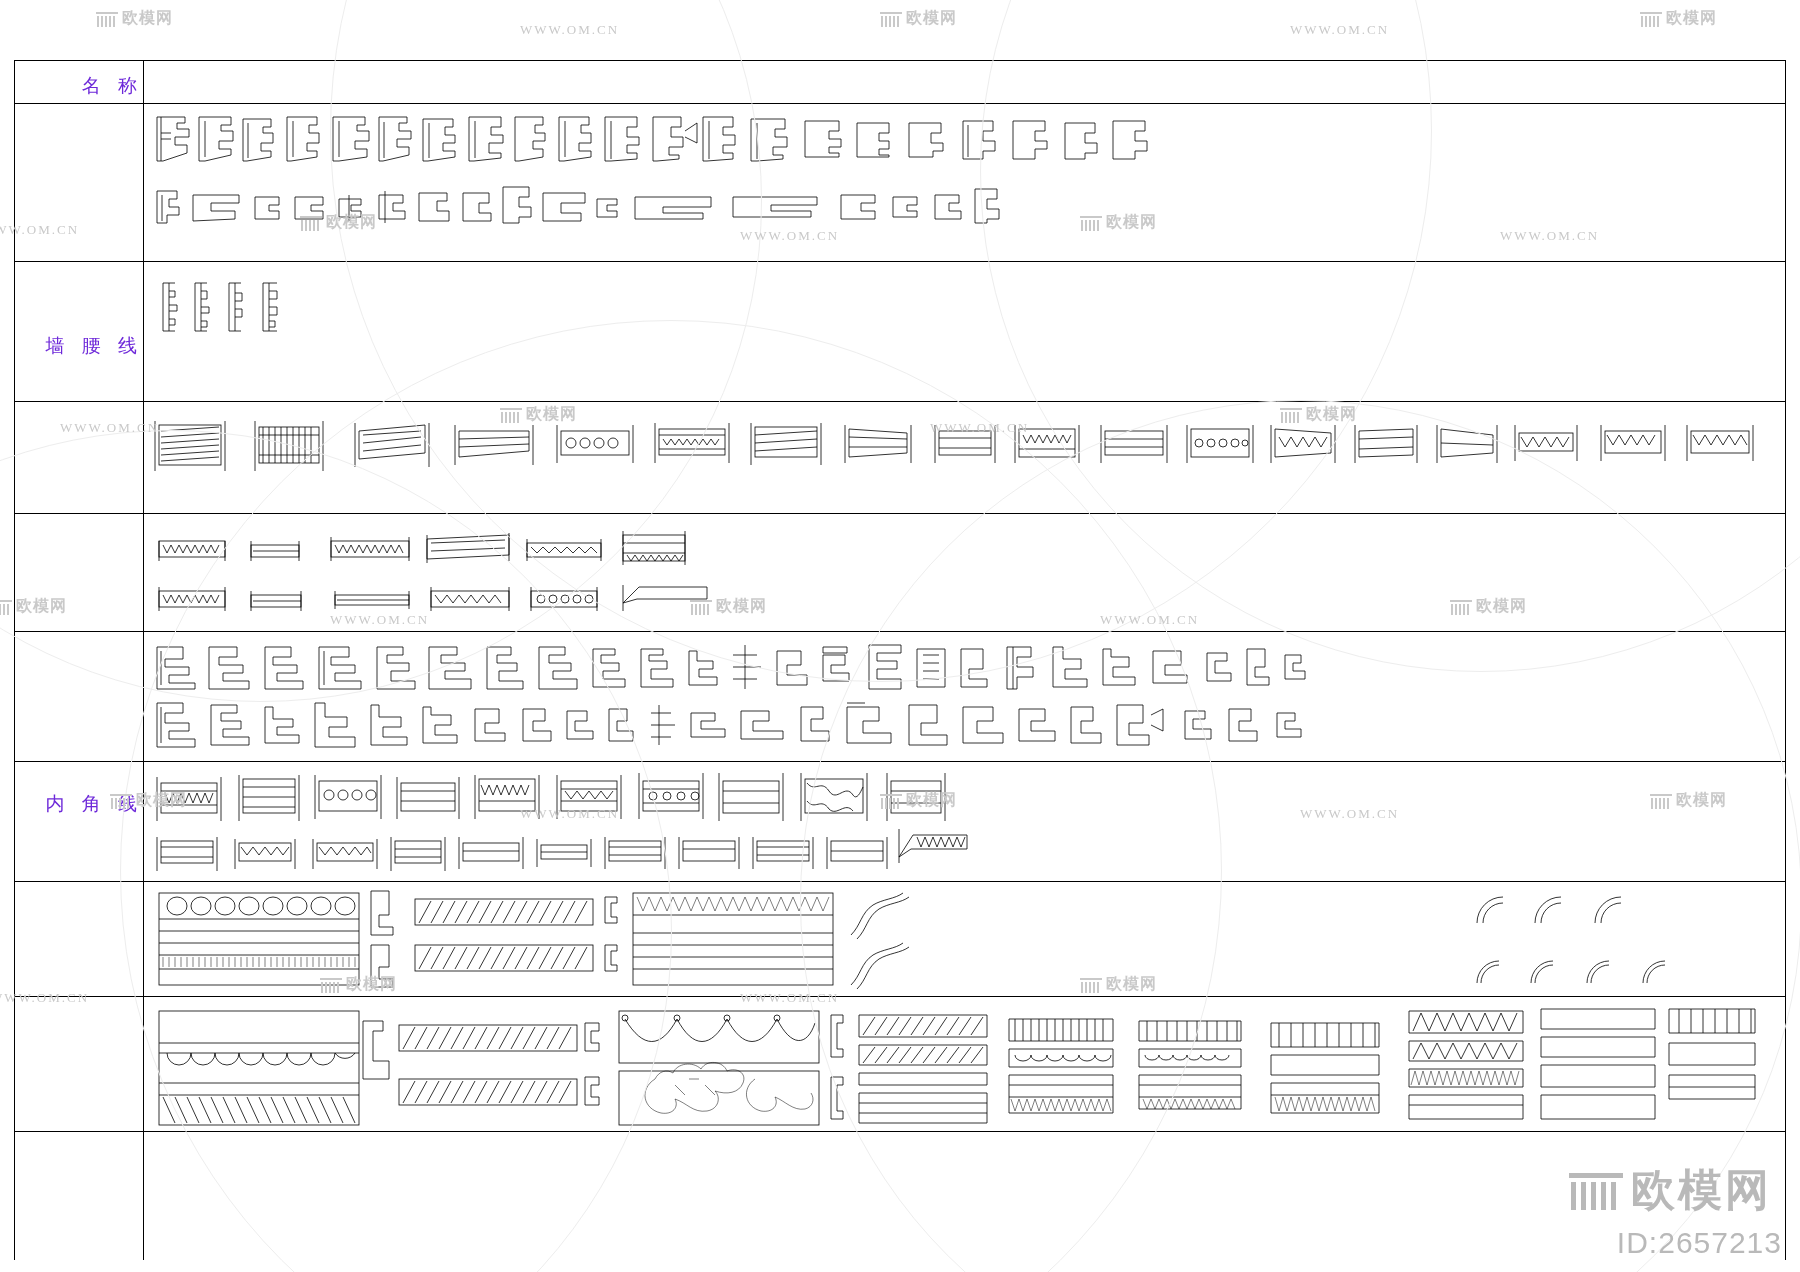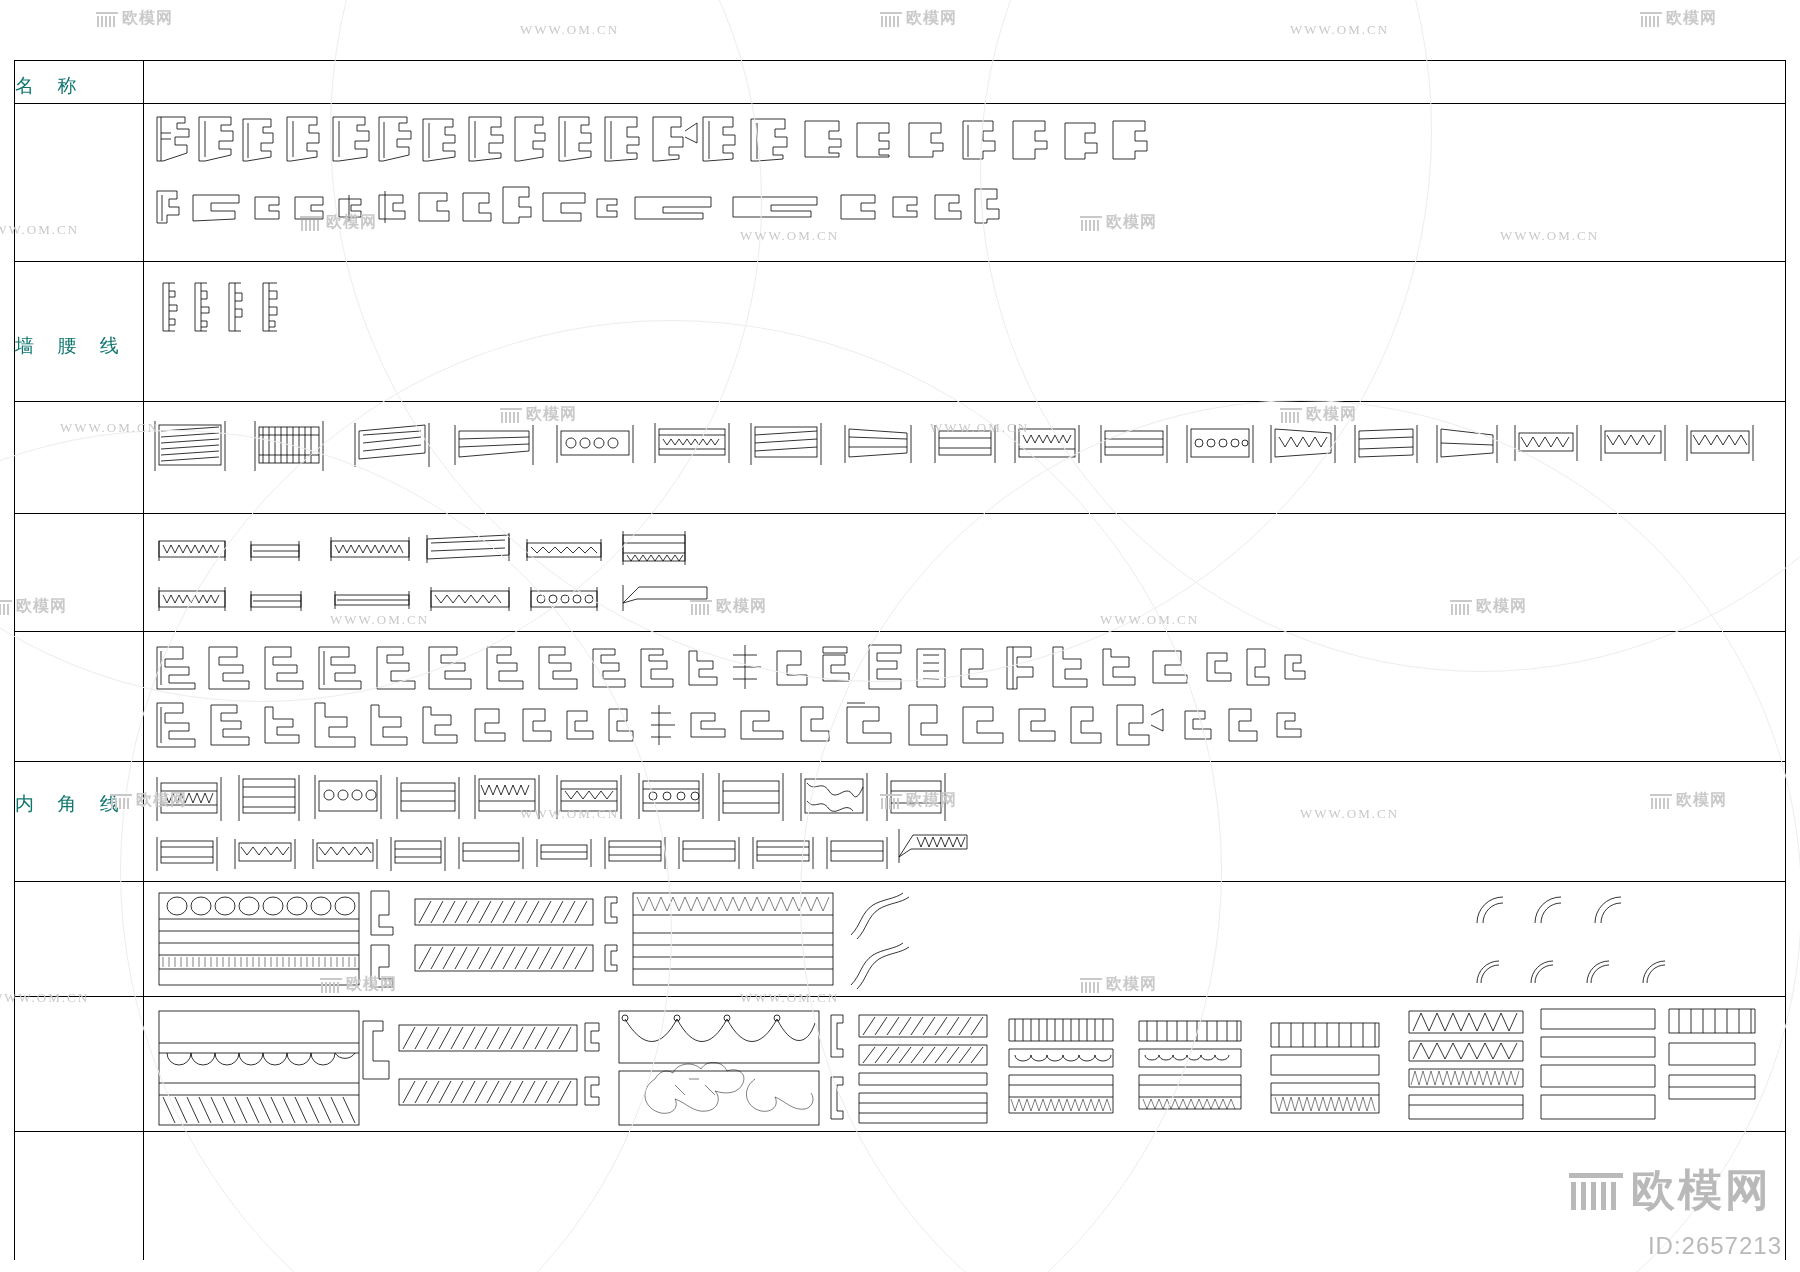--- a/index.html
+++ b/index.html
@@ -59,38 +59,38 @@
     border:1px solid #000;
     border-bottom:none;
     box-sizing:border-box;
     z-index:2;
   }
   .hline{position:absolute;left:0;right:0;height:0;border-top:1px solid #000;}
   .vline{position:absolute;top:0;bottom:0;width:0;border-left:1px solid #000;}
   .rowlabel{
     position:absolute;
     width:128px;
-    text-align:left;
+    text-align:right;
     font-size:19px;
     letter-spacing:6px;
-    color:#0f766e;
-    font-family:Liberation Mono, monospace;
+    color:#6d28d9;
+    font-family:Liberation Sans, sans-serif;
   }
   
   .cad{position:absolute;}
   svg{display:block;overflow:visible;}
   .s{stroke:#000;stroke-width:.8;fill:none;vector-effect:non-scaling-stroke;}
   .thin{stroke:#000;stroke-width:.5;fill:none;}
   
   #id-badge{
     position:absolute;
     right:18px;bottom:12px;
     z-index:7;
     color:#b9b9b9;
-    font-size:24px;
+    font-size:30px;
     letter-spacing:1px;
     font-family:"Liberation Sans", sans-serif;
   }
   #big-logo{
     position:absolute;
     right:28px;bottom:52px;
     z-index:7;
     display:flex;align-items:center;
     color:#b9b9b9;
   }

